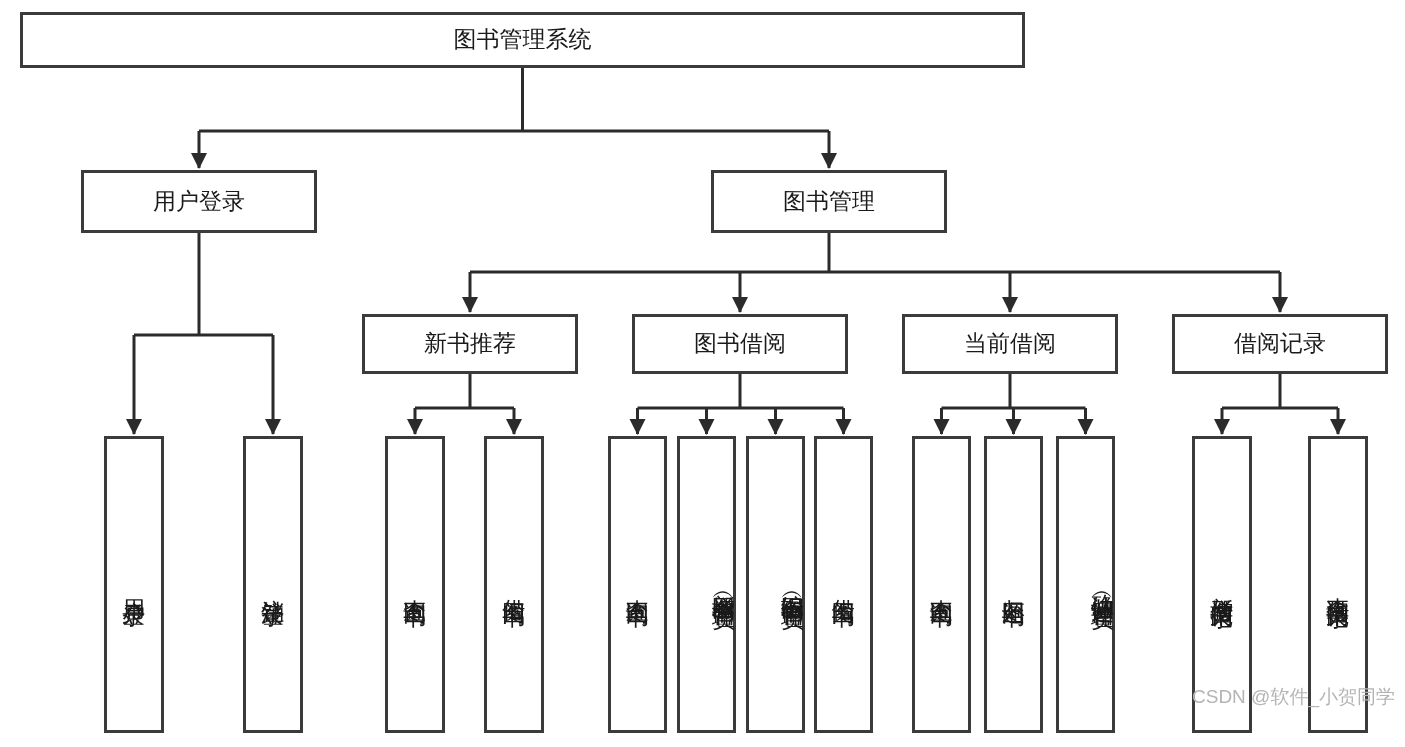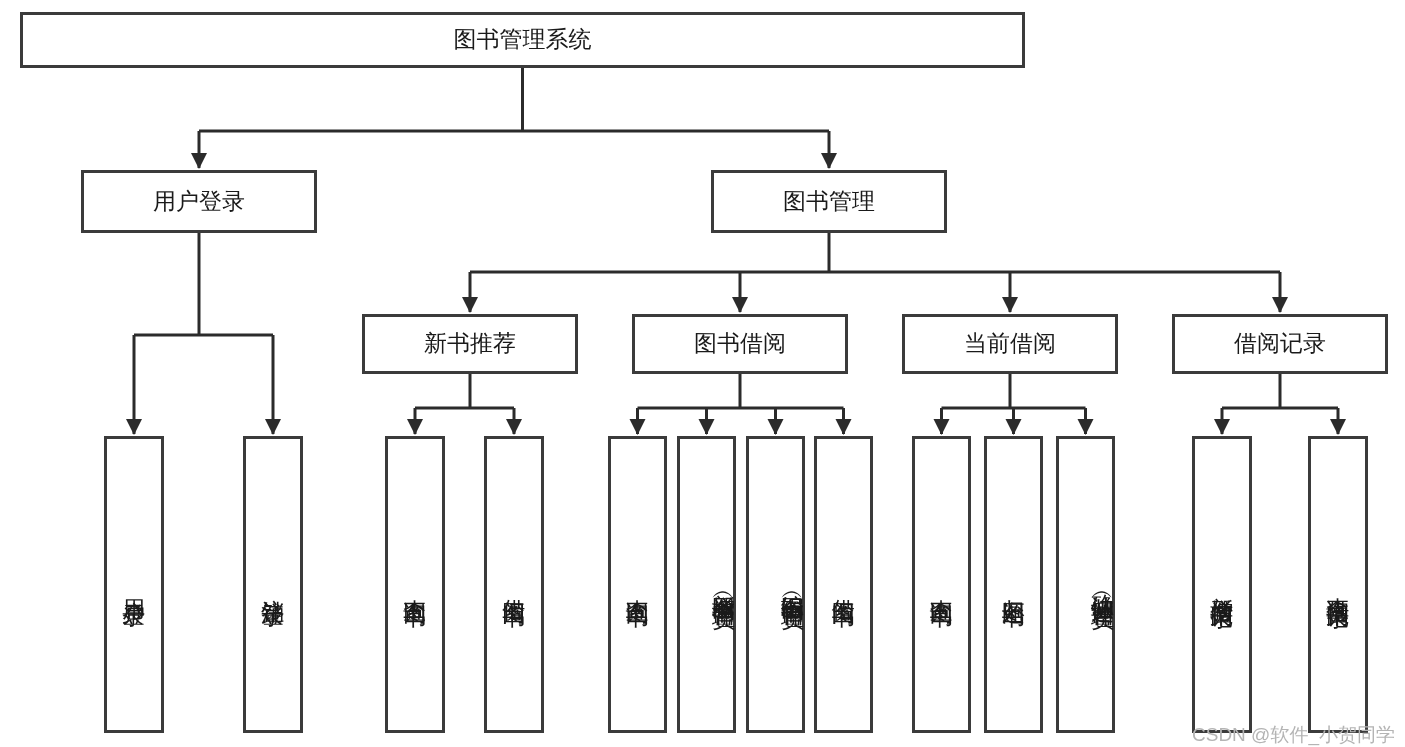--- a/index.html
+++ b/index.html
@@ -144,15 +144,15 @@
       <div class="vlabel" style="left: 677px; top: 444px; width: 59px; height: 281px;">新增图书（管理员）</div>
       <div class="vlabel" style="left: 746px; top: 444px; width: 59px; height: 281px;">编辑图书（管理员）</div>
       <div class="vlabel center" style="left: 814px; top: 444px; width: 59px; height: 281px;">借阅图书</div>
       <div class="vlabel center" style="left: 912px; top: 444px; width: 59px; height: 281px;">查询图书</div>
       <div class="vlabel center" style="left: 984px; top: 444px; width: 59px; height: 281px;">归还图书</div>
       <div class="vlabel" style="left: 1056px; top: 444px; width: 59px; height: 281px;">确认归还（管理员）</div>
       <div class="vlabel center" style="left: 1192px; top: 444px; width: 60px; height: 281px;">新增借阅记录</div>
       <div class="vlabel center" style="left: 1308px; top: 444px; width: 60px; height: 281px;">查询借阅记录</div>
     </div>
 
-  <div class="watermark" style="left: 1192px; top: 722px;">CSDN @软件_小贺同学</div>
+  <div class="watermark" style="left: 1192px; top: 684px;">CSDN @软件_小贺同学</div>
 
 </div>
 
 </body></html>

